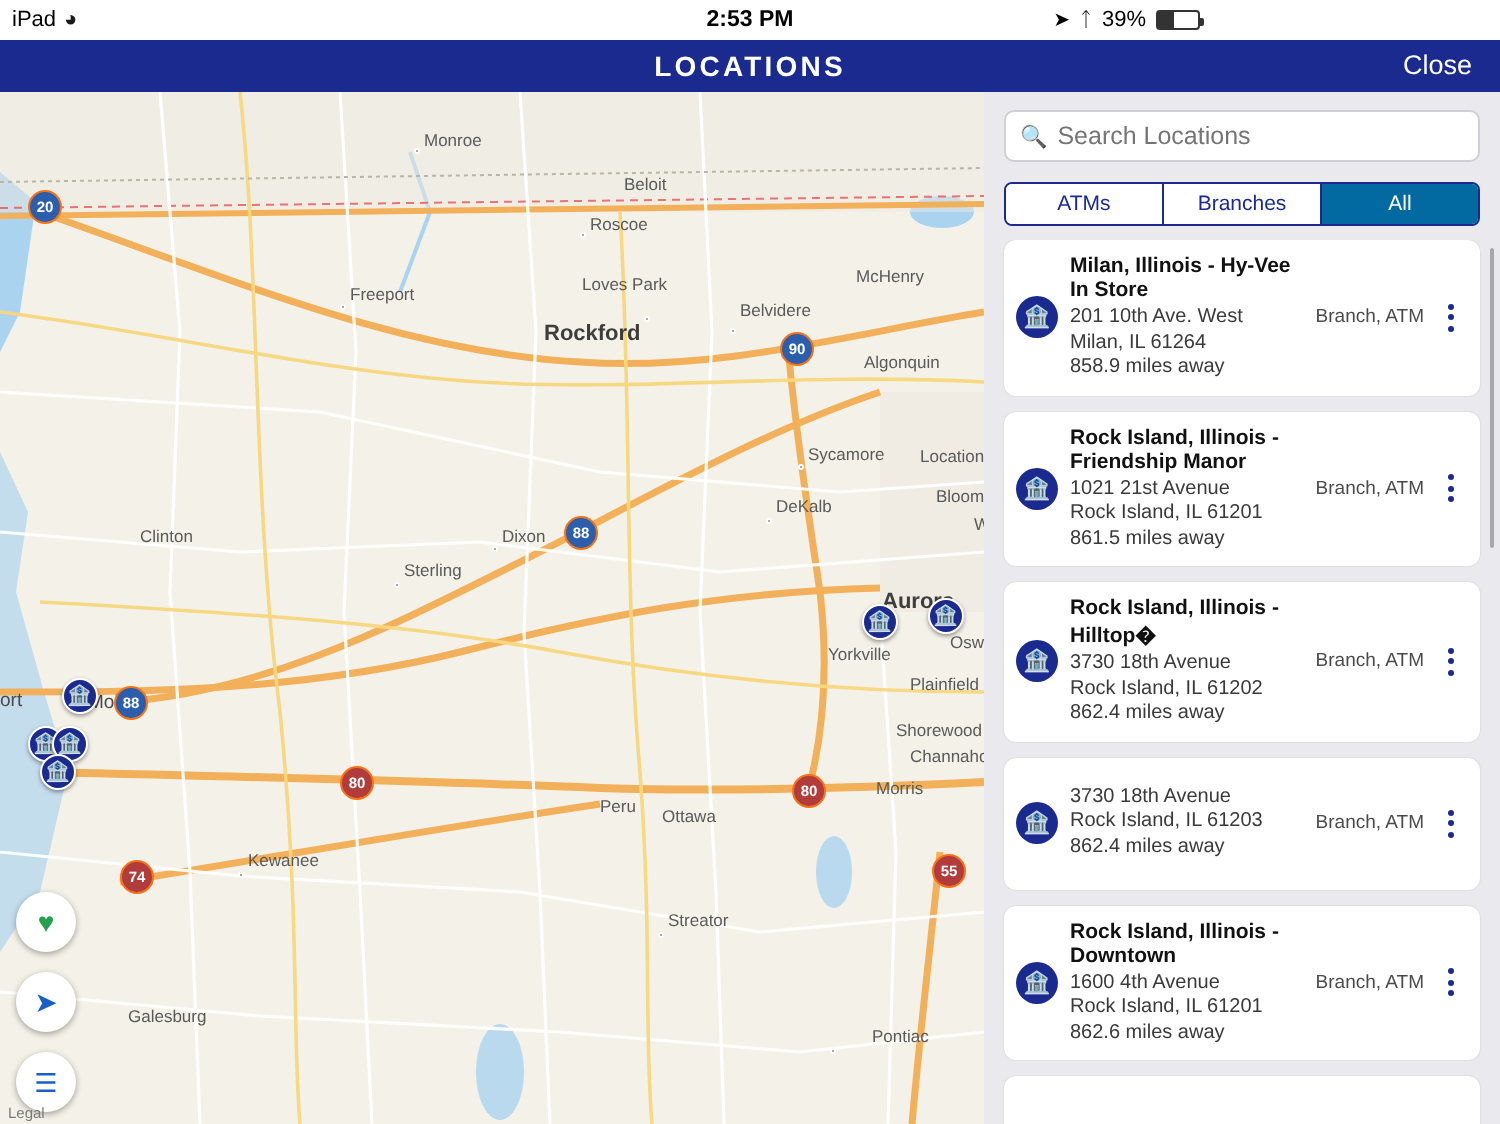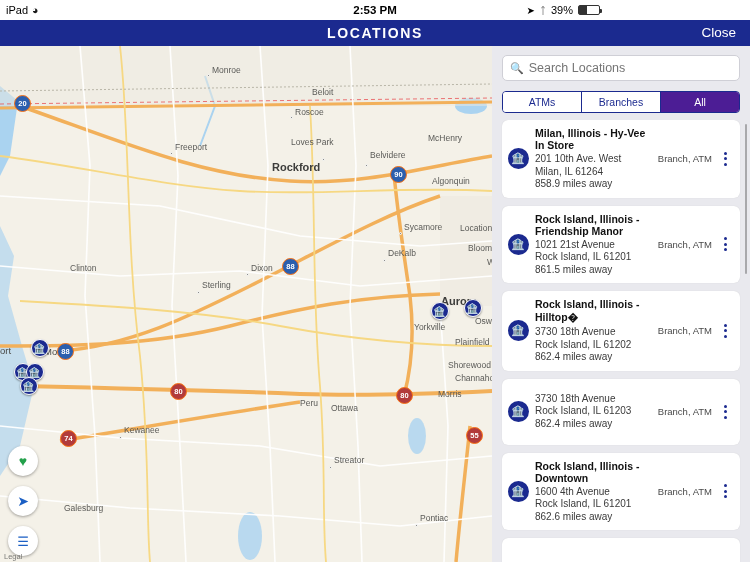--- a/index.html
+++ b/index.html
@@ -102,21 +102,21 @@
   .seg {
     position: absolute; top: 45px; left: 10px; width: 238px; height: 22px;
     border: 1px solid #1b2a8f; border-radius: 4px; display: flex; overflow: hidden;
   }
   .seg div {
     flex: 1; font-size: 10.5px; color: #1b2a8f; background: #fff;
     display: flex; align-items: center; justify-content: center;
     border-right: 1px solid #1b2a8f;
   }
   .seg div:last-child { border-right: none; }
-  .seg div.active { background: #4c1d95; color: #fff; }
+  .seg div.active { background: #0369a1; color: #fff; }
 
   .list {
     position: absolute; top: 74px; left: 0; width: 258px; height: 442px;
     overflow: hidden;
   }
   .card {
     position: relative; margin: 0 10px 8px 10px; background: #fff;
     border-radius: 6px; min-height: 66px; display: flex; align-items: center;
     padding: 7px 8px 7px 6px; box-shadow: 0 0 1px rgba(0,0,0,.15);
   }
@@ -237,21 +237,21 @@
     <div class="map-label mid" style="left:44px; top:300px;">Moline</div>
     <div class="map-label" style="left:455px; top:291px;">Plainfield</div>
     <div class="map-label" style="left:448px; top:314px;">Shorewood</div>
     <div class="map-label" style="left:455px; top:327px;">Channahon</div>
     <div class="map-label" style="left:300px; top:352px;text-align:right;">Peru</div>
     <div class="map-label" style="left:331px; top:357px;">Ottawa</div>
     <div class="map-label" style="left:438px; top:343px;">Morris</div>
     <div class="map-label" style="left:124px; top:379px;">Kewanee</div>
     <div class="map-label" style="left:334px; top:409px;">Streator</div>
     <div class="map-label" style="left:64px; top:457px;">Galesburg</div>
-    <div class="map-label" style="left:420px; top:467px;">Pontiac</div>
+    <div class="map-label" style="left:436px; top:467px;">Pontiac</div>
 
     <div class="map-dot" style="left:207px; top:28px;"></div>
     <div class="map-dot" style="left:290px; top:70px;"></div>
     <div class="map-dot" style="left:170px; top:106px;"></div>
     <div class="map-dot" style="left:322px; top:112px;"></div>
     <div class="map-dot" style="left:365px; top:118px;"></div>
     <div class="map-dot" style="left:399px; top:186px;"></div>
     <div class="map-dot" style="left:246px; top:227px;"></div>
     <div class="map-dot" style="left:197px; top:245px;"></div>
     <div class="map-dot" style="left:383px; top:213px;"></div>

